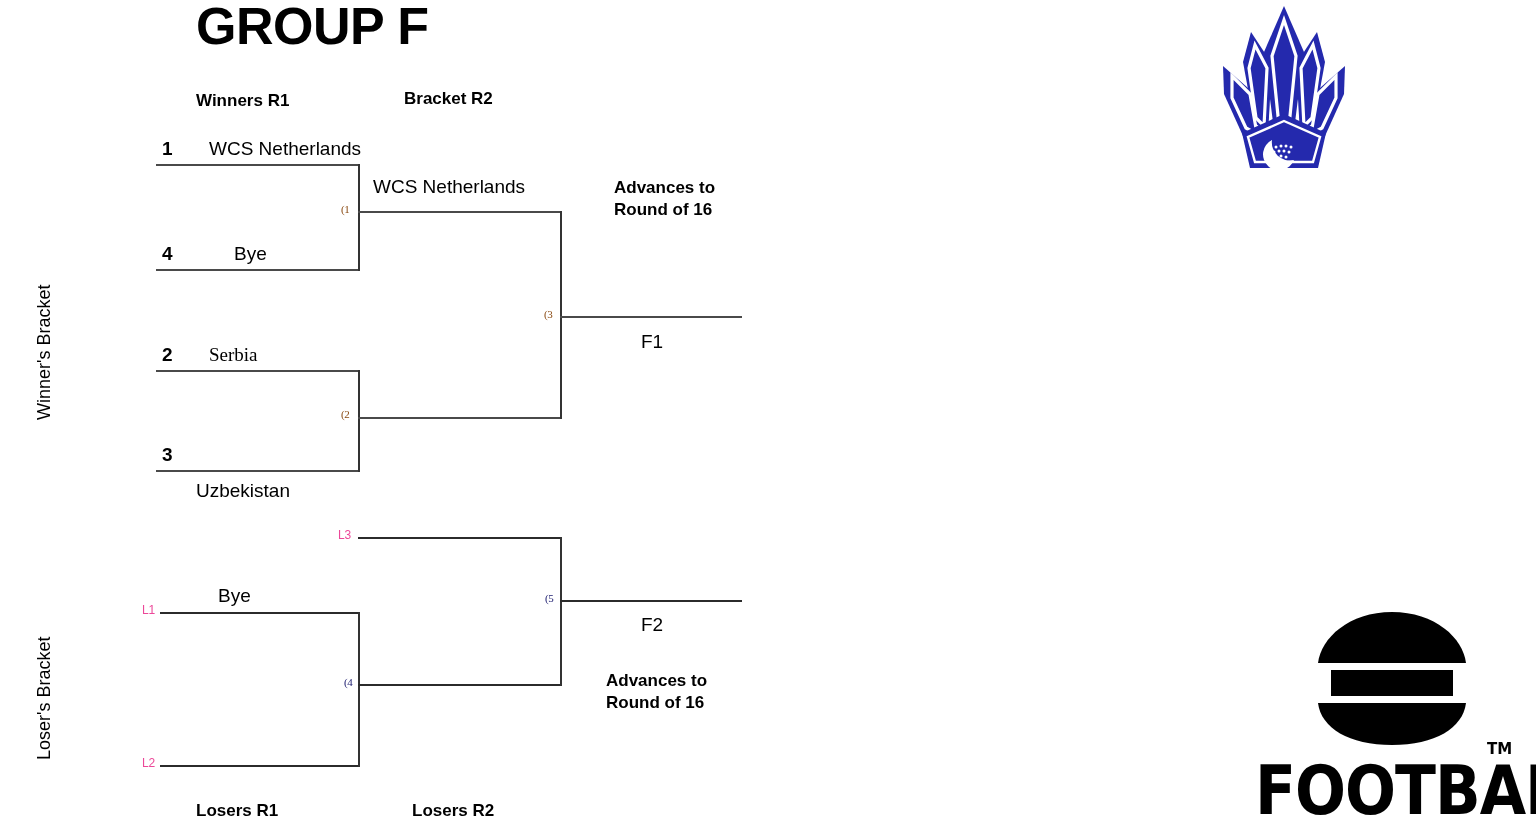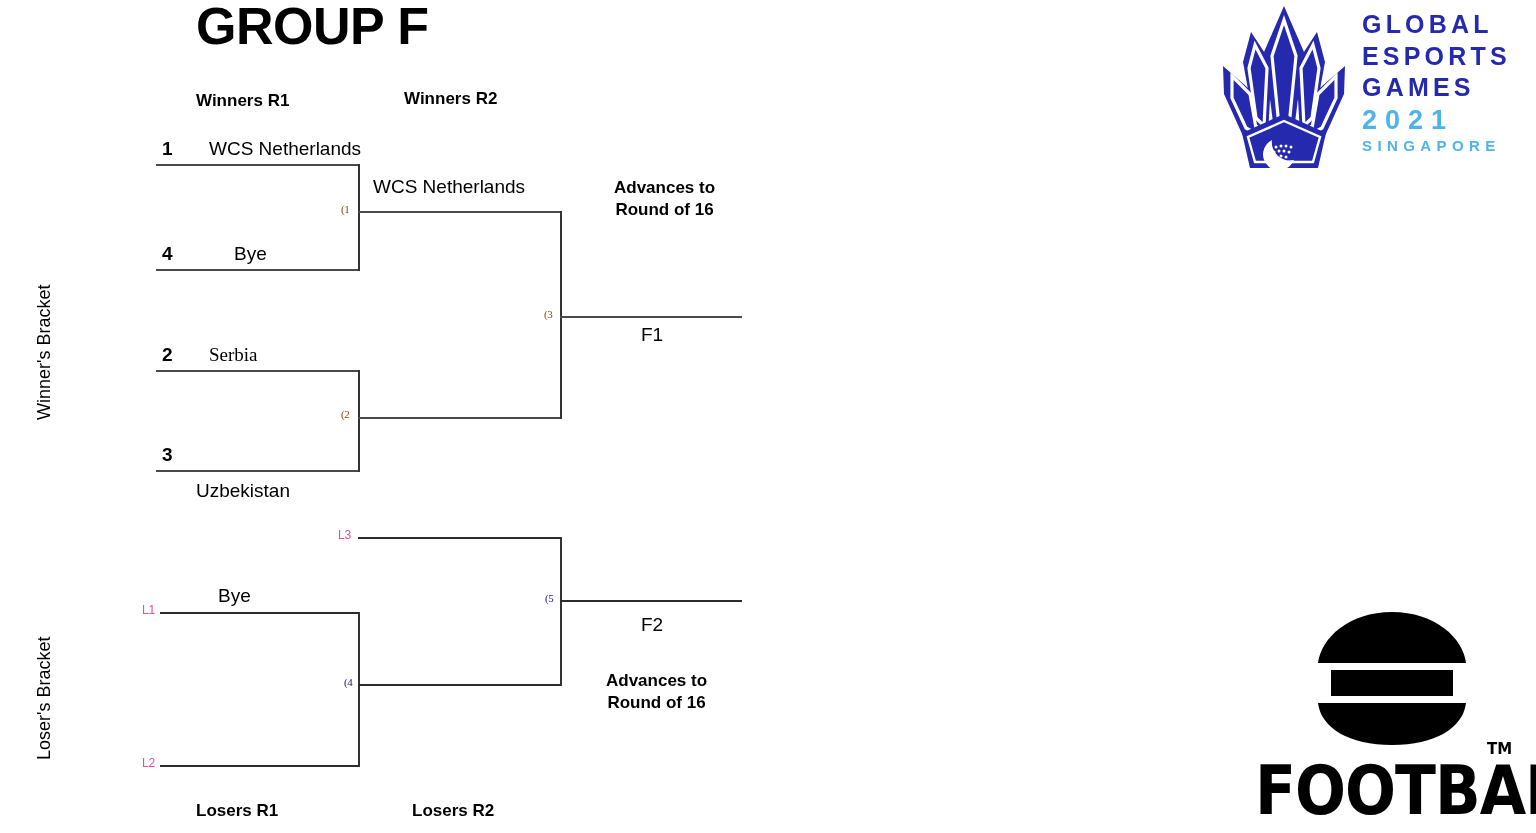--- a/index.html
+++ b/index.html
@@ -94,31 +94,30 @@
     white-space: nowrap;
     letter-spacing: -0.2px;
   }
 
   
   .advance-note {
     font-size: 17px;
     font-weight: bold;
     line-height: 22px;
     white-space: nowrap;
-    text-align: center;
   }
   #advance-top    { left: 614px; top: 177px; }
   #advance-bottom { left: 606px; top: 670px; }
 
   
   .final-label {
     font-size: 19px;
     white-space: nowrap;
   }
-  #final-f1 { left: 641px; top: 324px; }
+  #final-f1 { left: 641px; top: 331px; }
   #final-f2 { left: 641px; top: 614px; }
 
   
   #geg-logo {
     left: 1210px;
     top: 2px;
     width: 320px;
     height: 170px;
   }
   #geg-mark { left: 0px; top: 0px; width: 148px; height: 168px; }
@@ -183,21 +182,21 @@
 </style>
 </head>
 <body>
 
 <div class="abs" id="group-title">GROUP F</div>
 
 <div class="abs side-label" id="side-winners">Winner's Bracket</div>
 <div class="abs side-label" id="side-losers">Loser's Bracket</div>
 
 <div class="abs round-header" id="hdr-winners-r1">Winners R1</div>
-<div class="abs round-header" id="hdr-winners-r2">Winners R2</div>
+<div class="abs round-header" id="hdr-winners-r2">Bracket R2</div>
 <div class="abs round-header" id="hdr-losers-r1">Losers R1</div>
 <div class="abs round-header" id="hdr-losers-r2">Losers R2</div>
 
 <div class="abs seed" style="left:162px; top:138px;">1</div>
 <div class="abs team" style="left:209px; top:138px;">WCS Netherlands</div>
 <div class="abs hline" style="left:156px; top:164px; width:204px;"></div>
 
 <div class="abs seed" style="left:162px; top:243px;">4</div>
 <div class="abs team" style="left:234px; top:243px;">Bye</div>
 <div class="abs hline" style="left:156px; top:269px; width:204px;"></div>
@@ -283,27 +282,20 @@
       <circle cx="64" cy="150" r="1.5"></circle>
         <circle cx="69" cy="149" r="1.5"></circle>
       <circle cx="74" cy="149" r="1.5"></circle>
         <circle cx="79" cy="150" r="1.5"></circle>
       <circle cx="66" cy="155" r="1.5"></circle>
         <circle cx="71" cy="154" r="1.5"></circle>
       <circle cx="76" cy="155" r="1.5"></circle>
     </g>
   </svg>
 
-  <div class="abs" id="geg-wordmark">
-    <div class="geg-line main">GLOBAL</div>
-    <div class="geg-line main">ESPORTS</div>
-    <div class="geg-line main">GAMES</div>
-    <div class="geg-line year">2021</div>
-    <div class="geg-line city">SINGAPORE</div>
-  </div>
 </div>
 
 <div class="abs" id="efootball-logo">
   <svg class="abs" id="ef-mark" viewBox="0 0 150 140">
 
     <path d="M75 4 C118 4 146 30 149 55 L1 55 C4 30 32 4 75 4 Z" fill="#000000"></path>
 
     <rect x="14" y="62" width="122" height="26" fill="#000000"></rect>
 
     <path d="M1 95 L149 95 C146 120 118 137 75 137 C32 137 4 120 1 95 Z" fill="#000000"></path>

